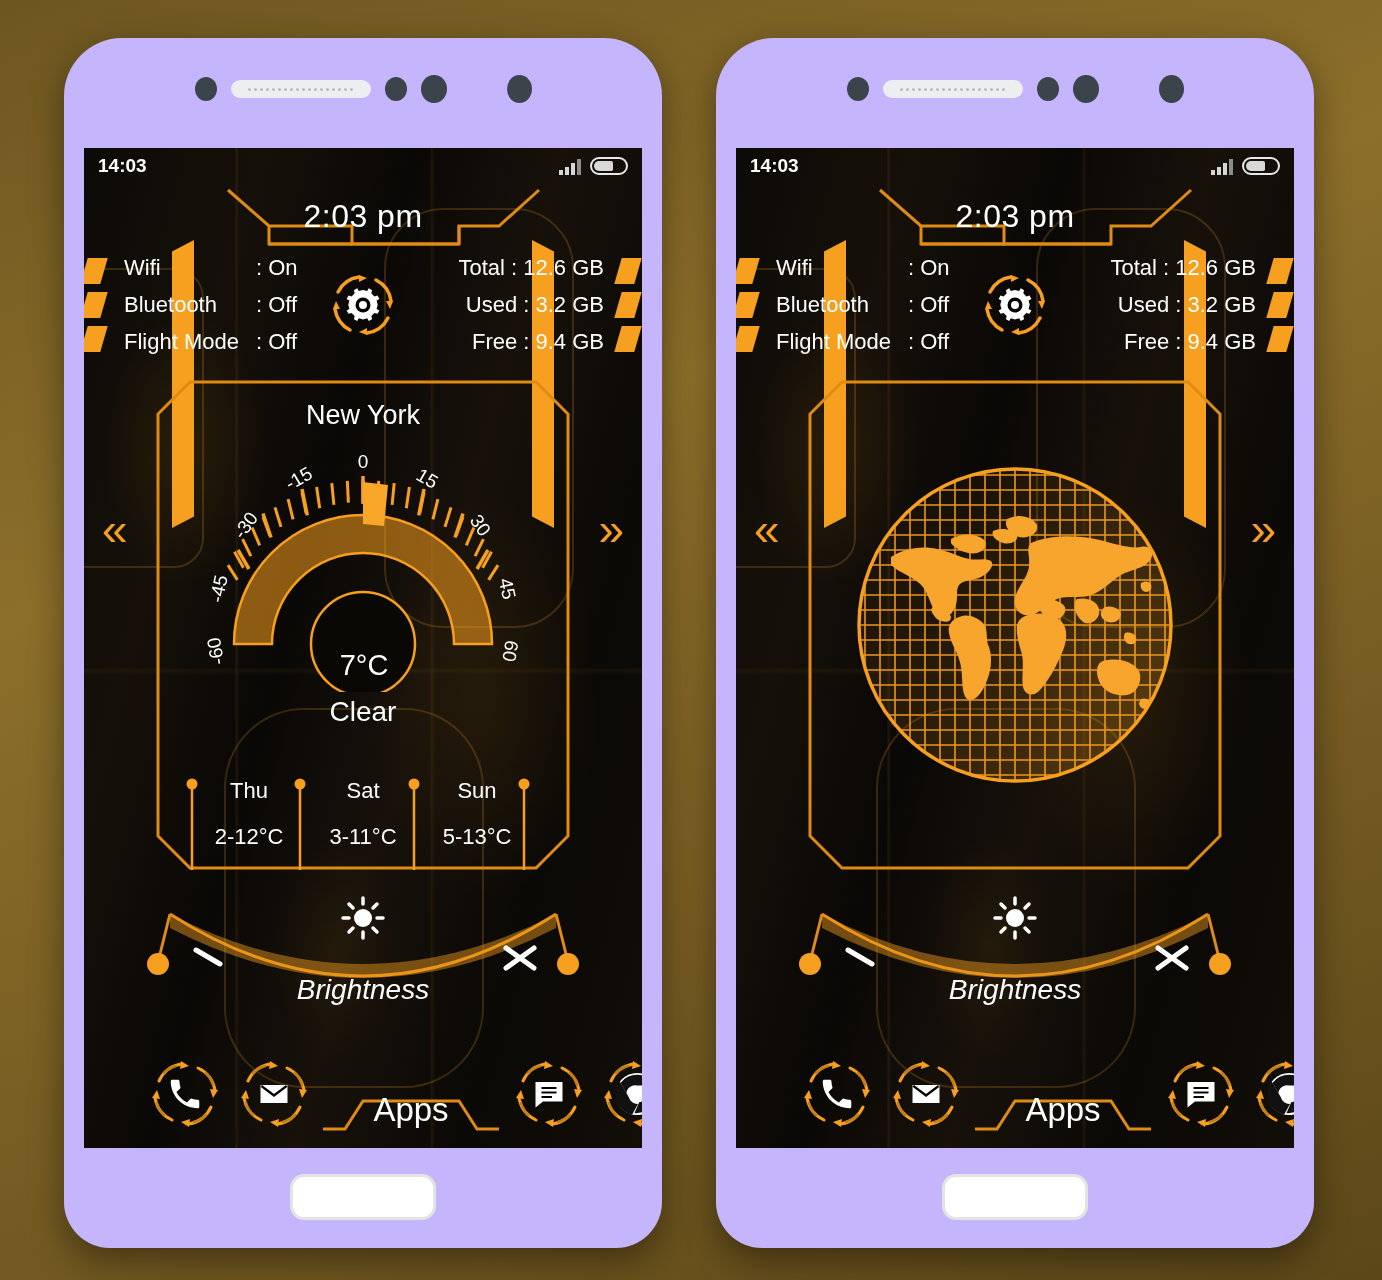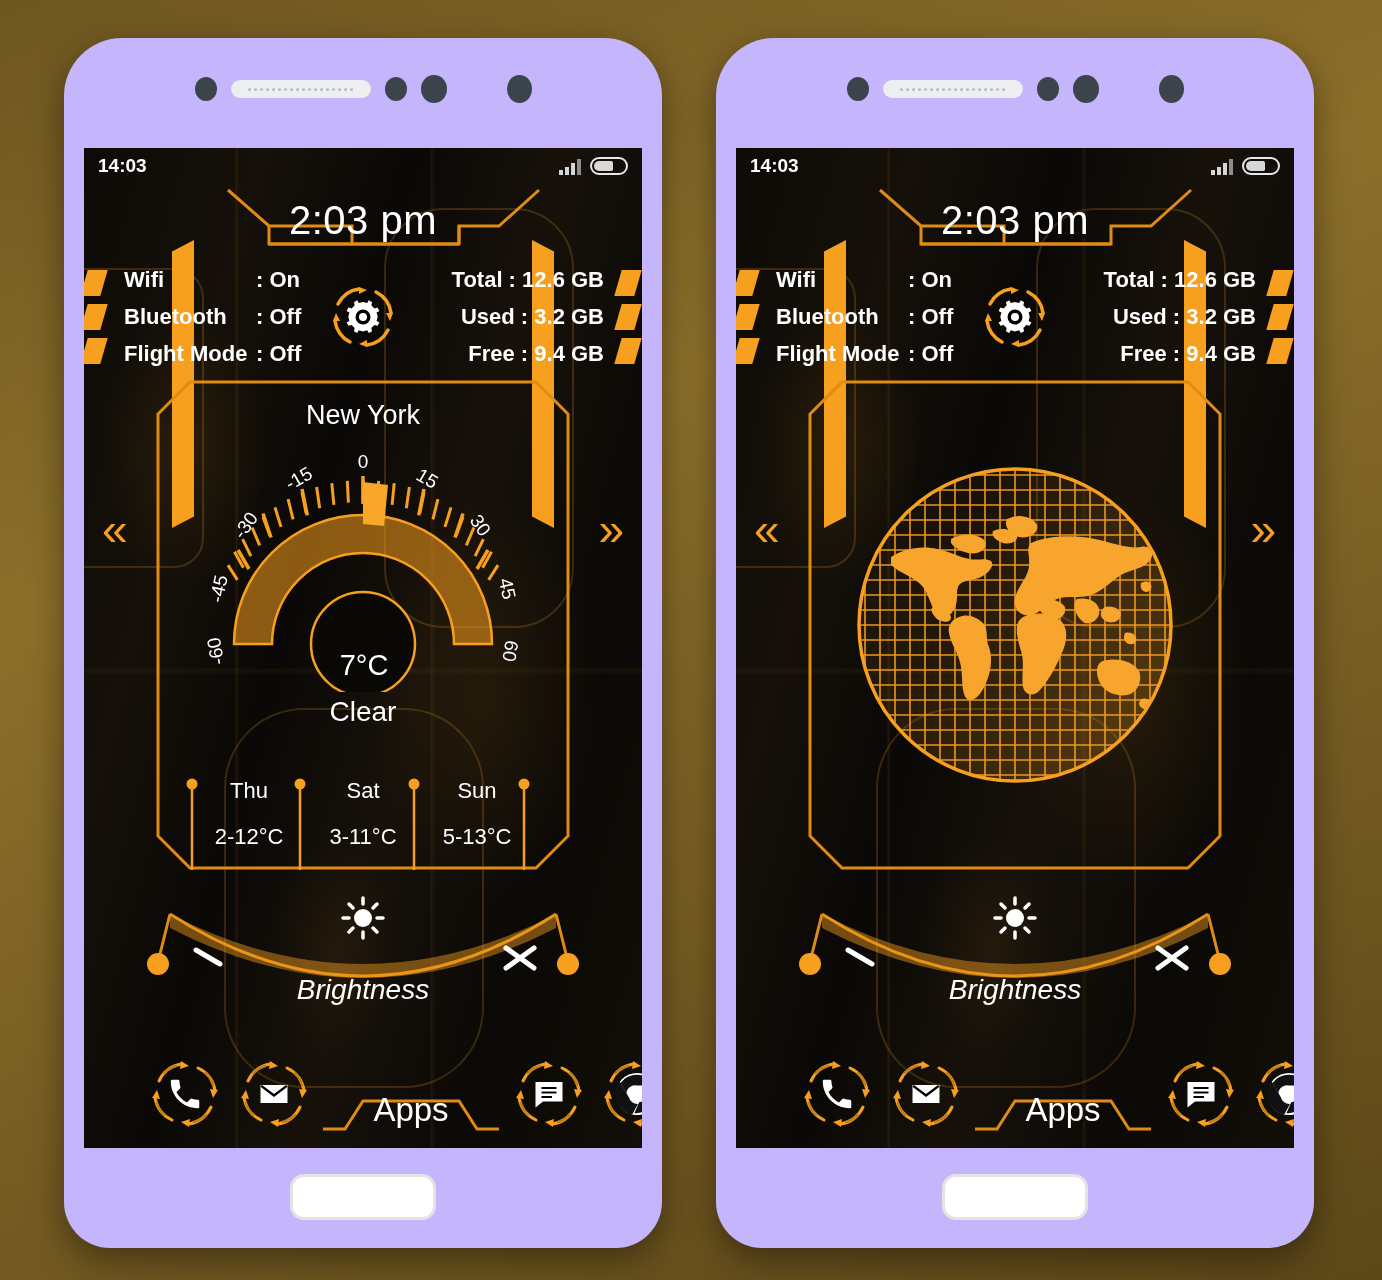--- a/index.html
+++ b/index.html
@@ -106,28 +106,28 @@
   .battery span { display:block; height: 100%; width: 64%; background: #d8d8d8; border-radius: 6px 2px 2px 6px;}
 
   
   .clock-wrap {
     position: absolute; top: 36px; left: 0; width: 100%; height: 86px;
     z-index: 5;
   }
   .clock-wrap svg { position: absolute; inset: 0; width: 100%; height: 100%; }
   .clock-text {
     position: absolute; top: 14px; left: 0; width: 100%;
-    text-align: center; color: #fff; font-size: 40px; letter-spacing: .5px;
+    text-align: center; color: #fff; font-size: 32px; letter-spacing: .5px;
   }
 
   
   .info {
-    position: absolute; top: 110px; left: 0; width: 100%;
+    position: absolute; top: 98px; left: 0; width: 100%;
     height: 116px; z-index: 5;
-    display: flex; align-items: center; font-weight: bold;
+    display: flex; align-items: center;
   }
   .stripes {
     width: 24px; display: flex; flex-direction: column; gap: 8px;
     padding-top: 2px;
   }
   .stripes i {
     display: block; width: 20px; height: 26px;
     background: #f79f1e;
     transform: skewX(-16deg);
   }

